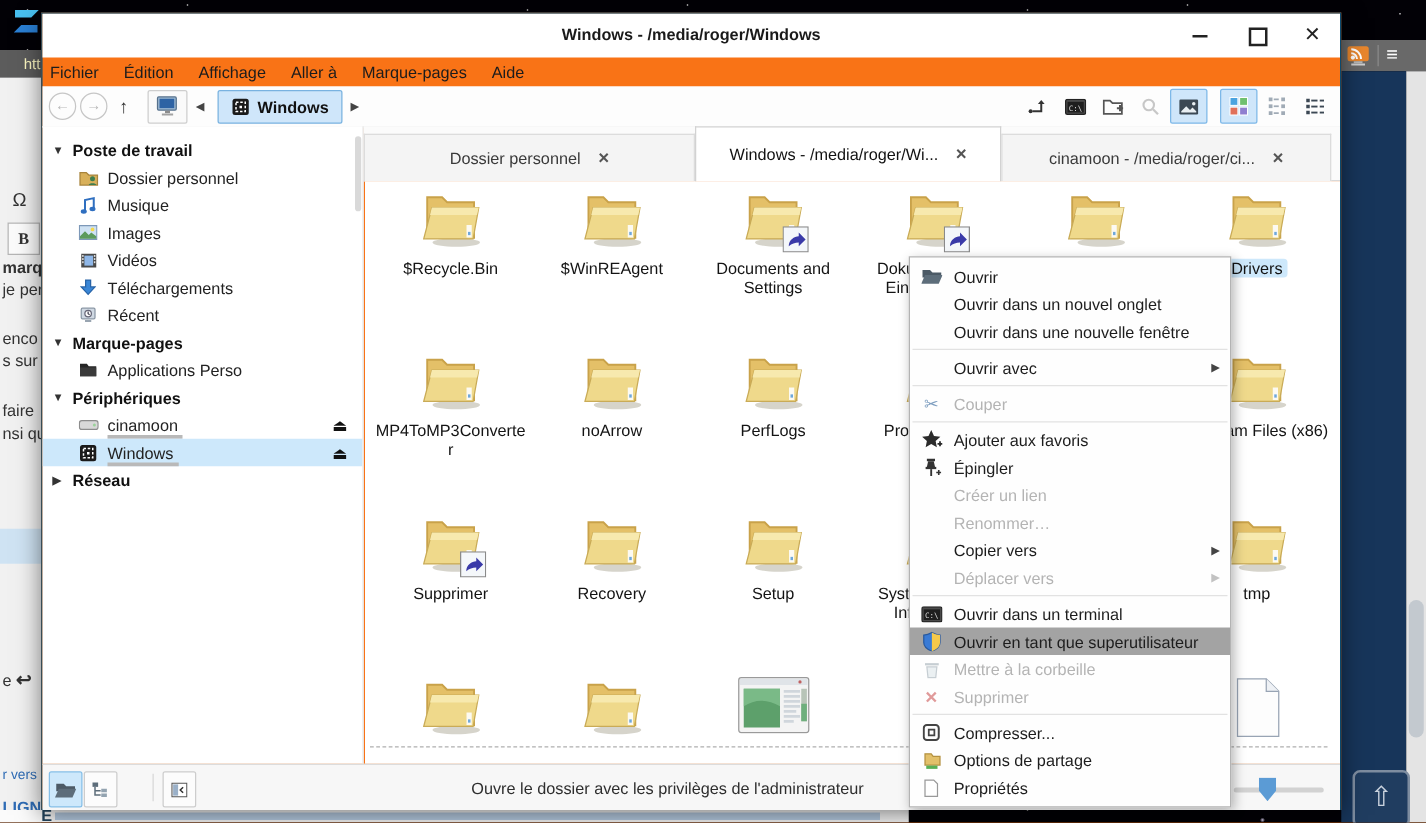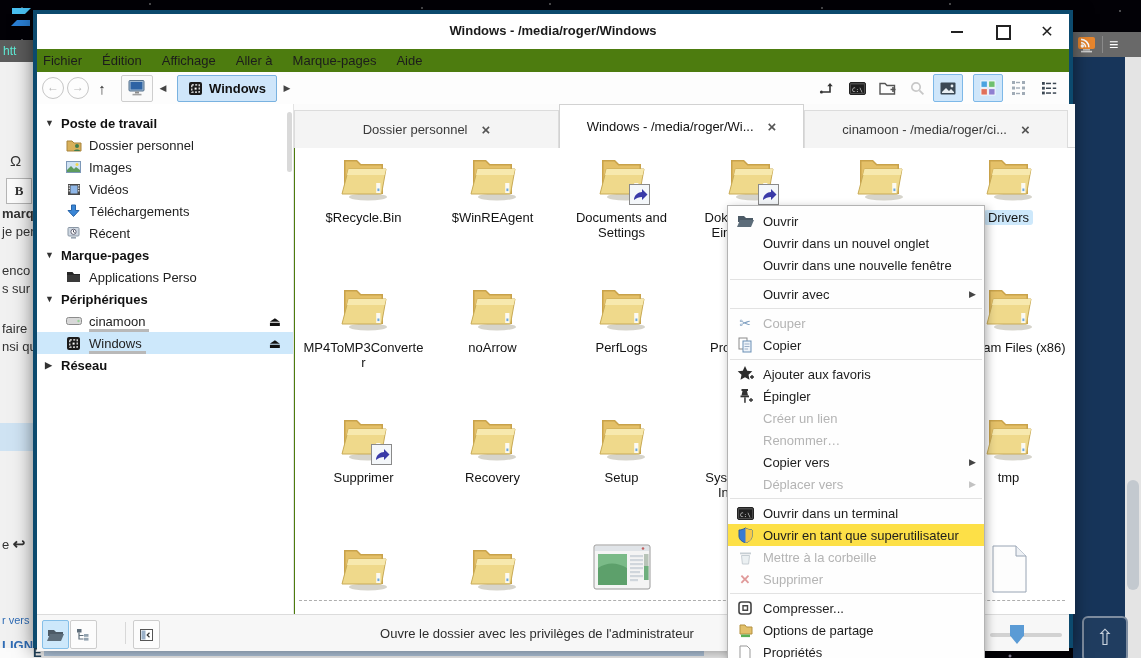--- a/index.html
+++ b/index.html
@@ -12,22 +12,22 @@
       radial-gradient(1px 1px at 22px 8px,#fff,transparent),
       radial-gradient(1.5px 1.5px at 90px 22px,#cfc8ff,transparent),
       radial-gradient(1px 1px at 150px 4px,#fff,transparent),
       radial-gradient(2px 2px at 210px 16px,#e8ddff,transparent),
       radial-gradient(1px 1px at 262px 27px,#b9b1e0,transparent),
       radial-gradient(1px 1px at 320px 11px,#fff,transparent),
       radial-gradient(1.5px 1.5px at 370px 24px,#d4b9f0,transparent);
     background-repeat:repeat;background-size:400px 32px}
   
   #left-browser{left:0;top:0;width:33px;height:658px;overflow:hidden}
-  #lb-toolbar{left:0;top:40px;width:33px;height:22px;background:#5c5c5c;color:#5eead4;
-              line-height:22px;padding-left:3px;font-size:12px}
+  #lb-toolbar{left:0;top:40px;width:33px;height:22px;background:#5c5c5c;color:#fef9c3;
+              line-height:22px;padding-left:19px;font-size:12px}
   #lb-page{left:0;top:62px;width:33px;height:596px;background:#f1f1f1;color:#333}
   .lb-frag{left:2px;white-space:nowrap}
   .lb-bold{font-weight:bold}
   .lb-blue{color:#2f6cb5}
   #lb-bbtn{left:6px;top:116px;width:24px;height:24px;border:1px solid #b5b5b5;background:#fbfbfb;
            text-align:center;line-height:24px;font-weight:bold;font-family:"Liberation Serif",serif}
   #lb-blueband{left:0;top:423px;width:33px;height:28px;background:#cfe3f3}
   
   #rb-toolbar{left:1073px;top:32px;width:68px;height:25px;background:#696969;display:flex;
               align-items:center;gap:6px;padding-left:4px}
@@ -37,22 +37,22 @@
   #rb-scrollbar{left:1125px;top:57px;width:16px;height:601px;background:#e4e4e4}
   #rb-thumb{left:1127px;top:480px;width:12px;height:110px;background:#c3c9cf;border-radius:6px}
   #rb-scrolltop{left:1082px;top:616px;width:42px;height:42px;background:#203d60;
                 border:2px solid #7e8da0;border-radius:6px;color:#c9d2dd;font-size:22px;
                 text-align:center;line-height:40px}
   
   #bottom-strip{left:0;top:648px;width:727px;height:10px;background:#fbfbfb;overflow:hidden}
   #bs-band{left:44px;top:2px;width:660px;height:6px;background:#b9cfe6}
   #bs-e{left:33px;top:-3px;color:#23455f;font-weight:bold}
   
-  #fm-window{left:33px;top:10px;width:1040px;height:638px;background:#4d7c0f;
-             border:4px solid #0c4a6e;box-sizing:border-box;box-shadow:0 4px 18px rgba(0,0,0,.5)}
+  #fm-window{left:33px;top:10px;width:1040px;height:638px;background:#f97316;
+             border:1px solid #0c4a6e;box-sizing:border-box;box-shadow:0 4px 18px rgba(0,0,0,.5)}
   #titlebar{left:0;top:0;width:100%;height:35px;background:#fff}
   #title{width:100%;top:9px;text-align:center;font-weight:bold;color:#1a1a1a}
   .win-ctl{top:8px;width:20px;height:20px;text-align:center;line-height:20px;color:#222}
   #ctl-min{right:102px}#ctl-min b{display:inline-block;width:12px;height:2px;background:#222;margin-bottom:3px}
   #ctl-max{right:56px}#ctl-max b{display:inline-block;width:11px;height:11px;border:2px solid #222;margin-top:3px}
   #ctl-close{right:12px;font-size:16px}
   #menubar{left:6px;top:35px;height:23px;display:flex;gap:20px;align-items:center}
   .menu-item{color:#1c1c1c}
   #toolbar{left:0;top:58px;width:100%;height:32px;border-bottom:1px solid #e2e2e2;background:#fdfdfd}
   #tb-left{left:5px;top:2px;display:flex;align-items:center;gap:3px;height:28px}
@@ -104,21 +104,21 @@
   #sb-sep{left:88px;top:7px;width:1px;height:22px;background:#d8d8d8}
   #sb-hint{left:300px;top:11px;width:400px;text-align:center;color:#2e2e2e}
   #sb-slidertrack{left:953px;top:18px;width:72px;height:4px;background:#d2d2d2;border-radius:2px}
   #sb-handle{left:973px;top:10px;width:14px;height:19px;background:#5b9bd5;
              clip-path:polygon(0 0,100% 0,100% 55%,50% 100%,0 55%)}
   
   #context-menu{left:727px;top:205px;width:258px;background:#fefefe;border:1px solid #b3b3b3;
                 box-shadow:2px 3px 9px rgba(0,0,0,.3);z-index:40;padding:4px 0;box-sizing:border-box}
   .cm-item{height:22px;display:flex;align-items:center;gap:9px;padding:0 8px;color:#1d1d1d}
   .cm-item.disabled{color:#b4b4b4}
-  .cm-item.hovered{background:#fde047}
+  .cm-item.hovered{background:#a3a3a3}
   .cm-icon{width:18px;display:flex;justify-content:center;align-items:center}
   .cm-label{flex:1;white-space:nowrap;overflow:hidden}
   .cm-sub{font-size:9px;color:#444}
   .cm-item.disabled .cm-sub{color:#c2c2c2}
   .cm-sep{height:1px;background:#e2e2e2;margin:3px 2px}
   .icon{display:inline-flex;align-items:center;justify-content:center}
 </style>
 </head>
 <body>
 
@@ -324,20 +324,30 @@
           <svg width="16" height="13">
             <path d="M1 2h5l2 2h7v8H1z" fill="#d8b05a" stroke="#a8843c"></path>
             <circle cx="11" cy="7" r="2" fill="#3f7d4e"></circle>
             <path d="M8 12c0-2 6-2 6 0z" fill="#3f7d4e"></path>
           </svg>
         </span>
          <span class="side-label">Dossier personnel</span>
          </div>
       <div class="side-item">
          <span class="icon">
+          <svg width="13" height="15">
+            <path d="M4 12V3l7-1.5V10" stroke="#2f6fc0" stroke-width="1.6" fill="none"></path>
+            <ellipse cx="3" cy="12.2" rx="2.4" ry="1.8" fill="#2f6fc0"></ellipse>
+            <ellipse cx="10" cy="10.2" rx="2.4" ry="1.8" fill="#2f6fc0"></ellipse>
+          </svg>
+        </span>
+         <span class="side-label">Musique</span>
+         </div>
+      <div class="side-item">
+         <span class="icon">
           <svg width="15" height="12">
             <rect x="0.5" y="0.5" width="14" height="11" fill="#cfe2f3" stroke="#7d98b8"></rect>
             <path d="M1 9l4-4 3 3 2-2 4 3v2H1z" fill="#5d9b5d"></path>
             <circle cx="11" cy="3.5" r="1.5" fill="#f3d84f"></circle>
           </svg>
         </span>
          <span class="side-label">Images</span>
          </div>
       <div class="side-item">
          <span class="icon">
@@ -798,32 +808,20 @@
     </div>
     <div class="cm-sep"></div>
     <div class="cm-item disabled">
        <span class="cm-icon">
         <span class="icon">
           <span style="color:#7f9fc0;font-size:14px">✂</span>
         </span>
       </span>
        <span class="cm-label">Couper</span>
        </div>
-    <div class="cm-item">
-       <span class="cm-icon">
-        <span class="icon">
-          <svg width="15" height="16">
-            <rect x="1" y="1" width="8" height="11" fill="#fff" stroke="#8a8a8a"></rect>
-            <rect x="5" y="4" width="8" height="11" fill="#eef4fa" stroke="#6a8fb5"></rect>
-            <path d="M6.5 7h5M6.5 9.5h5M6.5 12h3.5" stroke="#9db0c8"></path>
-          </svg>
-        </span>
-      </span>
-       <span class="cm-label">Copier</span>
-       </div>
     <div class="cm-sep"></div>
     <div class="cm-item">
        <span class="cm-icon">
         <span class="icon">
           <svg width="17" height="16">
             <path d="M8 0l2.2 4.7 5.1.6-3.8 3.4 1 5L8 11.2 3.5 13.7l1-5L.7 5.3l5.1-.6z" fill="#2b2b2b"></path>
             <path d="M13 11h4M15 9v4" stroke="#2b2b2b" stroke-width="1.4"></path>
           </svg>
         </span>
       </span>

